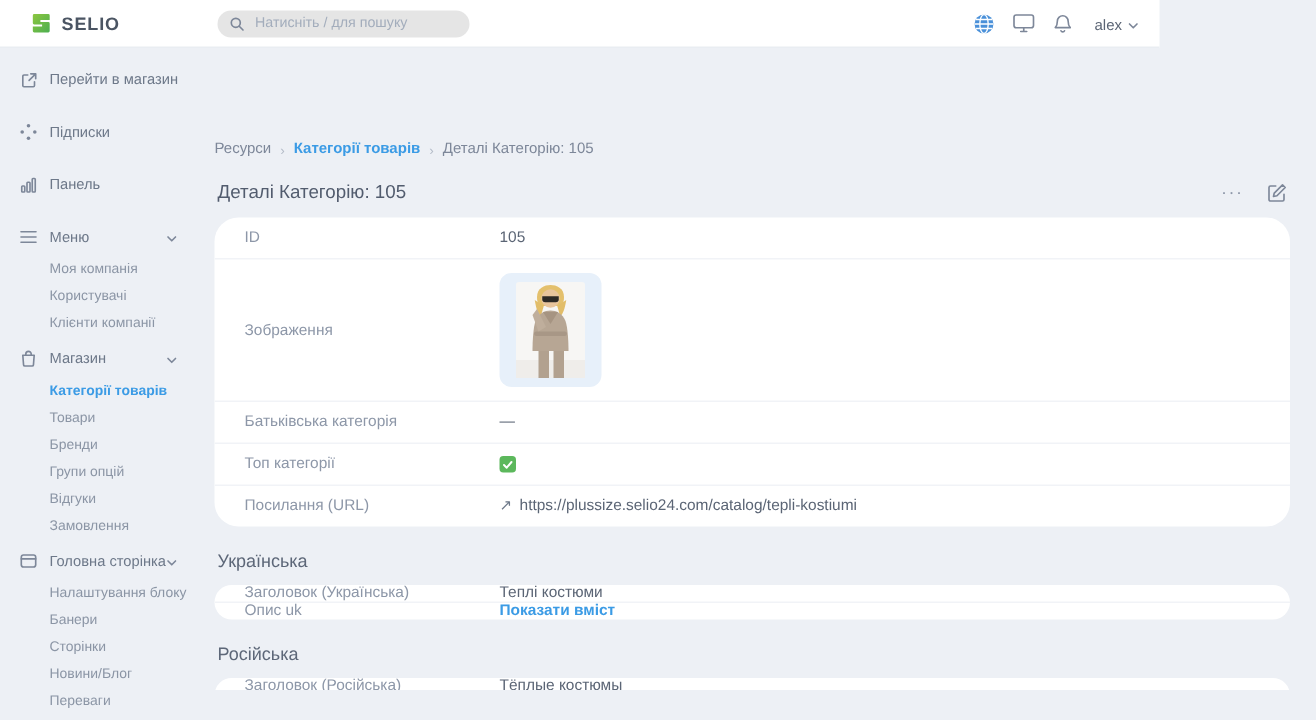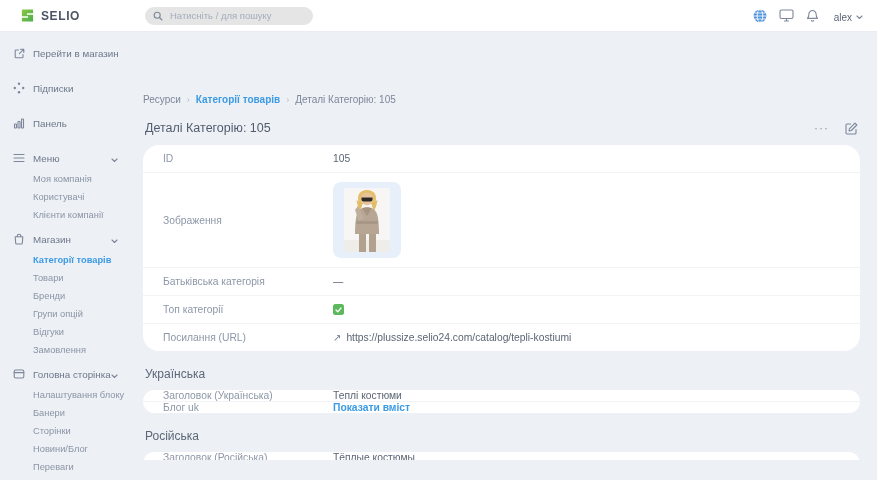--- a/index.html
+++ b/index.html
@@ -5,21 +5,21 @@
   html,body{margin:0;padding:0;}
   body{
     width:877px;height:480px;overflow:hidden;position:relative;
     background:#edf0f5;
     font-family:"Liberation Sans", sans-serif;
     color:#5b6575;
     -webkit-font-smoothing:antialiased;
   }
   
   .topbar{
-    position:absolute;left:0;top:0;width:877px;height:32px;background:#ffffff;
+    position:absolute;left:0;top:0;width:773px;height:32px;background:#ffffff;
     display:flex;align-items:center;box-sizing:border-box;padding:0 14px 0 0;
     border-bottom:1px solid #e9edf2;z-index:5;
   }
   .logo-wrap{width:131px;display:flex;align-items:center;padding-left:20px;box-sizing:border-box;}
   .logo-mark{width:15px;height:15px;margin-right:6px;flex:0 0 auto;}
   .logo-text{font-size:12px;font-weight:700;letter-spacing:.6px;color:#4b5563;}
   .search{
     margin-left:14px;width:168px;height:18px;background:#e5e5e5;border-radius:9px;
     display:flex;align-items:center;padding:0 8px;box-sizing:border-box;border:none;
   }
@@ -313,21 +313,21 @@
     </div>
   </div>
 
   <div class="section-title">Українська</div>
   <div class="card">
     <div class="lrow">
       <span class="dlabel">Заголовок (Українська)</span>
       <span class="dvalue">Теплі костюми</span>
     </div>
     <div class="lrow">
-      <span class="dlabel">Блог uk</span>
+      <span class="dlabel">Опис uk</span>
       <span class="show-link">Показати вміст</span>
     </div>
   </div>
 
   <div class="section-title">Російська</div>
   <div class="card">
     <div class="lrow">
       <span class="dlabel">Заголовок (Російська)</span>
       <span class="dvalue">Тёплые костюмы</span>
     </div>

